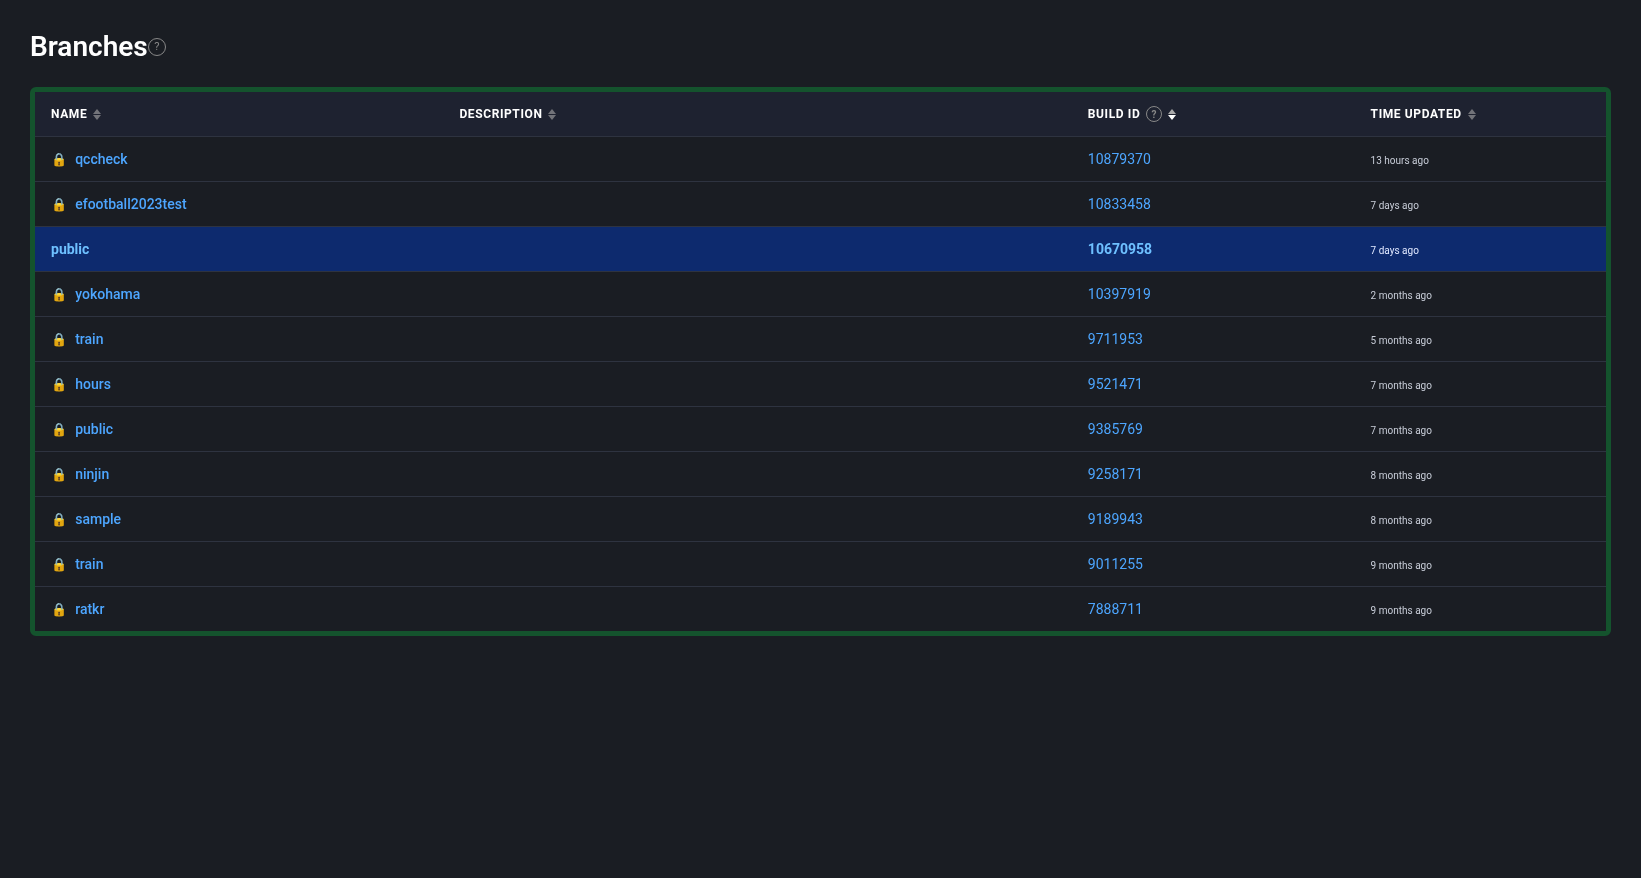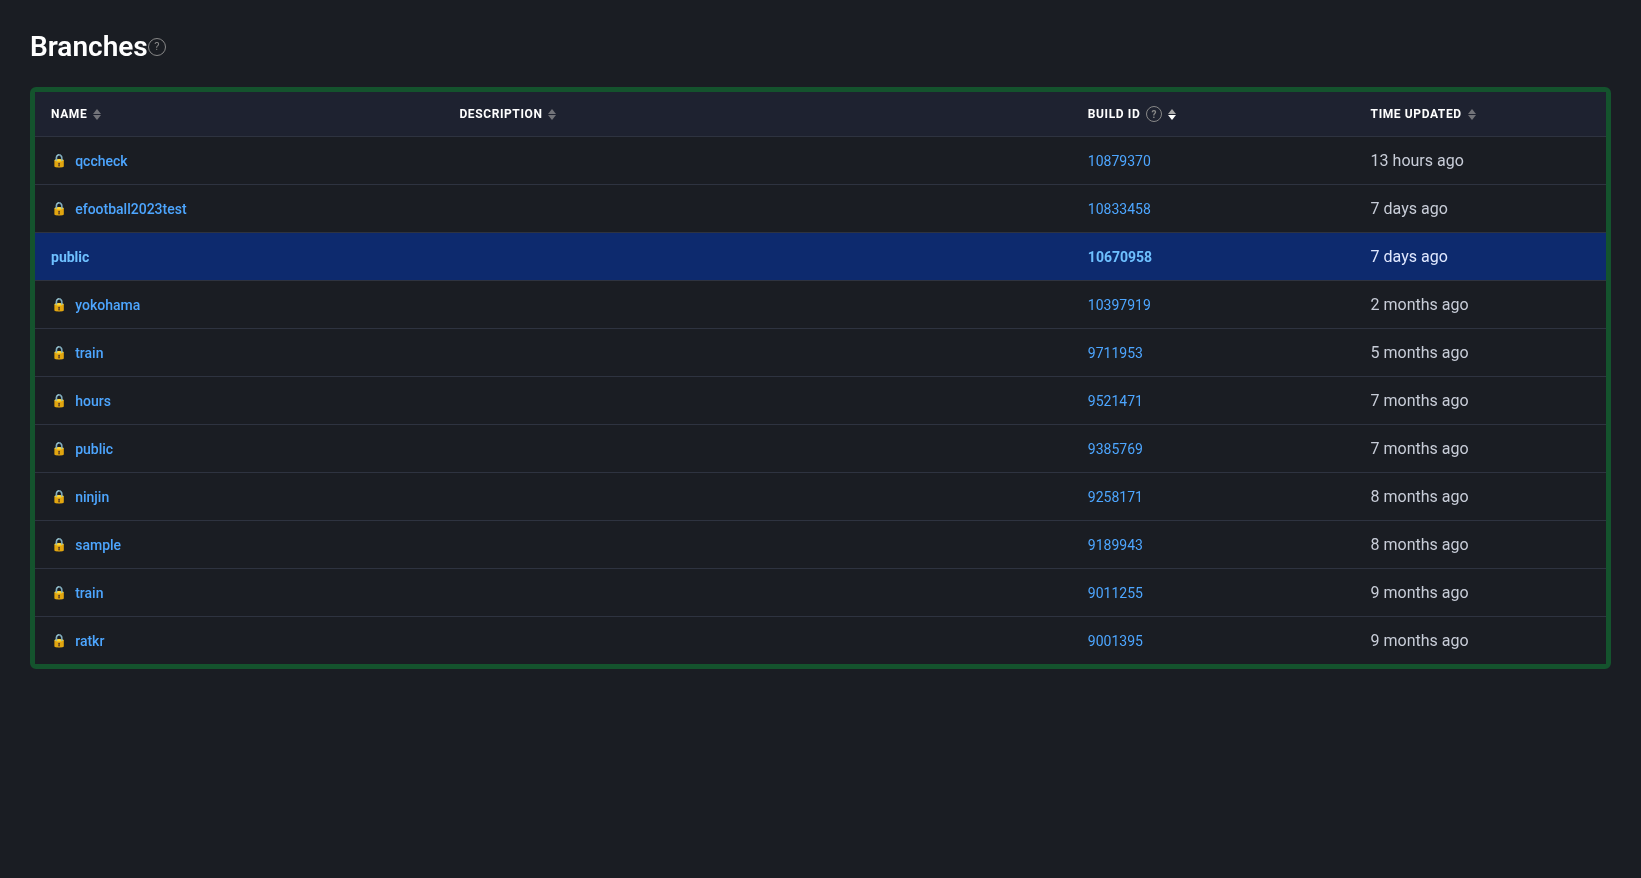--- a/index.html
+++ b/index.html
@@ -124,21 +124,21 @@
     .build-id-link {
       color: #4da6ff;
       text-decoration: none;
     }
     .selected .build-id-link {
       color: #6ec0ff;
       font-weight: 700;
     }
     .time-text {
       color: #c8cdd8;
-      font-size: 16px;
+      font-size: 10px;
       text-align: right;
     }
     .selected .time-text {
       color: #e0e8ff;
     }
     .col-name { width: 26%; }
     .col-description { width: 40%; }
     .col-buildid { width: 18%; }
     .col-time { width: 16%; }
     .help-badge {
@@ -317,18 +317,18 @@
           <td class="col-time"><span class="time-text">9 months ago</span></td>
         </tr>
         <tr>
           <td class="col-name">
             <div class="branch-name-cell">
               <span class="lock-icon">🔒</span>
               <a class="branch-link" href="#">ratkr</a>
             </div>
           </td>
           <td class="col-description"></td>
-          <td class="col-buildid"><a class="build-id-link" href="#">9001395</a></td>
+          <td class="col-buildid"><a class="build-id-link" href="#">7888711</a></td>
           <td class="col-time"><span class="time-text">9 months ago</span></td>
         </tr>
       </tbody>
   </table>
 </div>
 
 </body></html>

